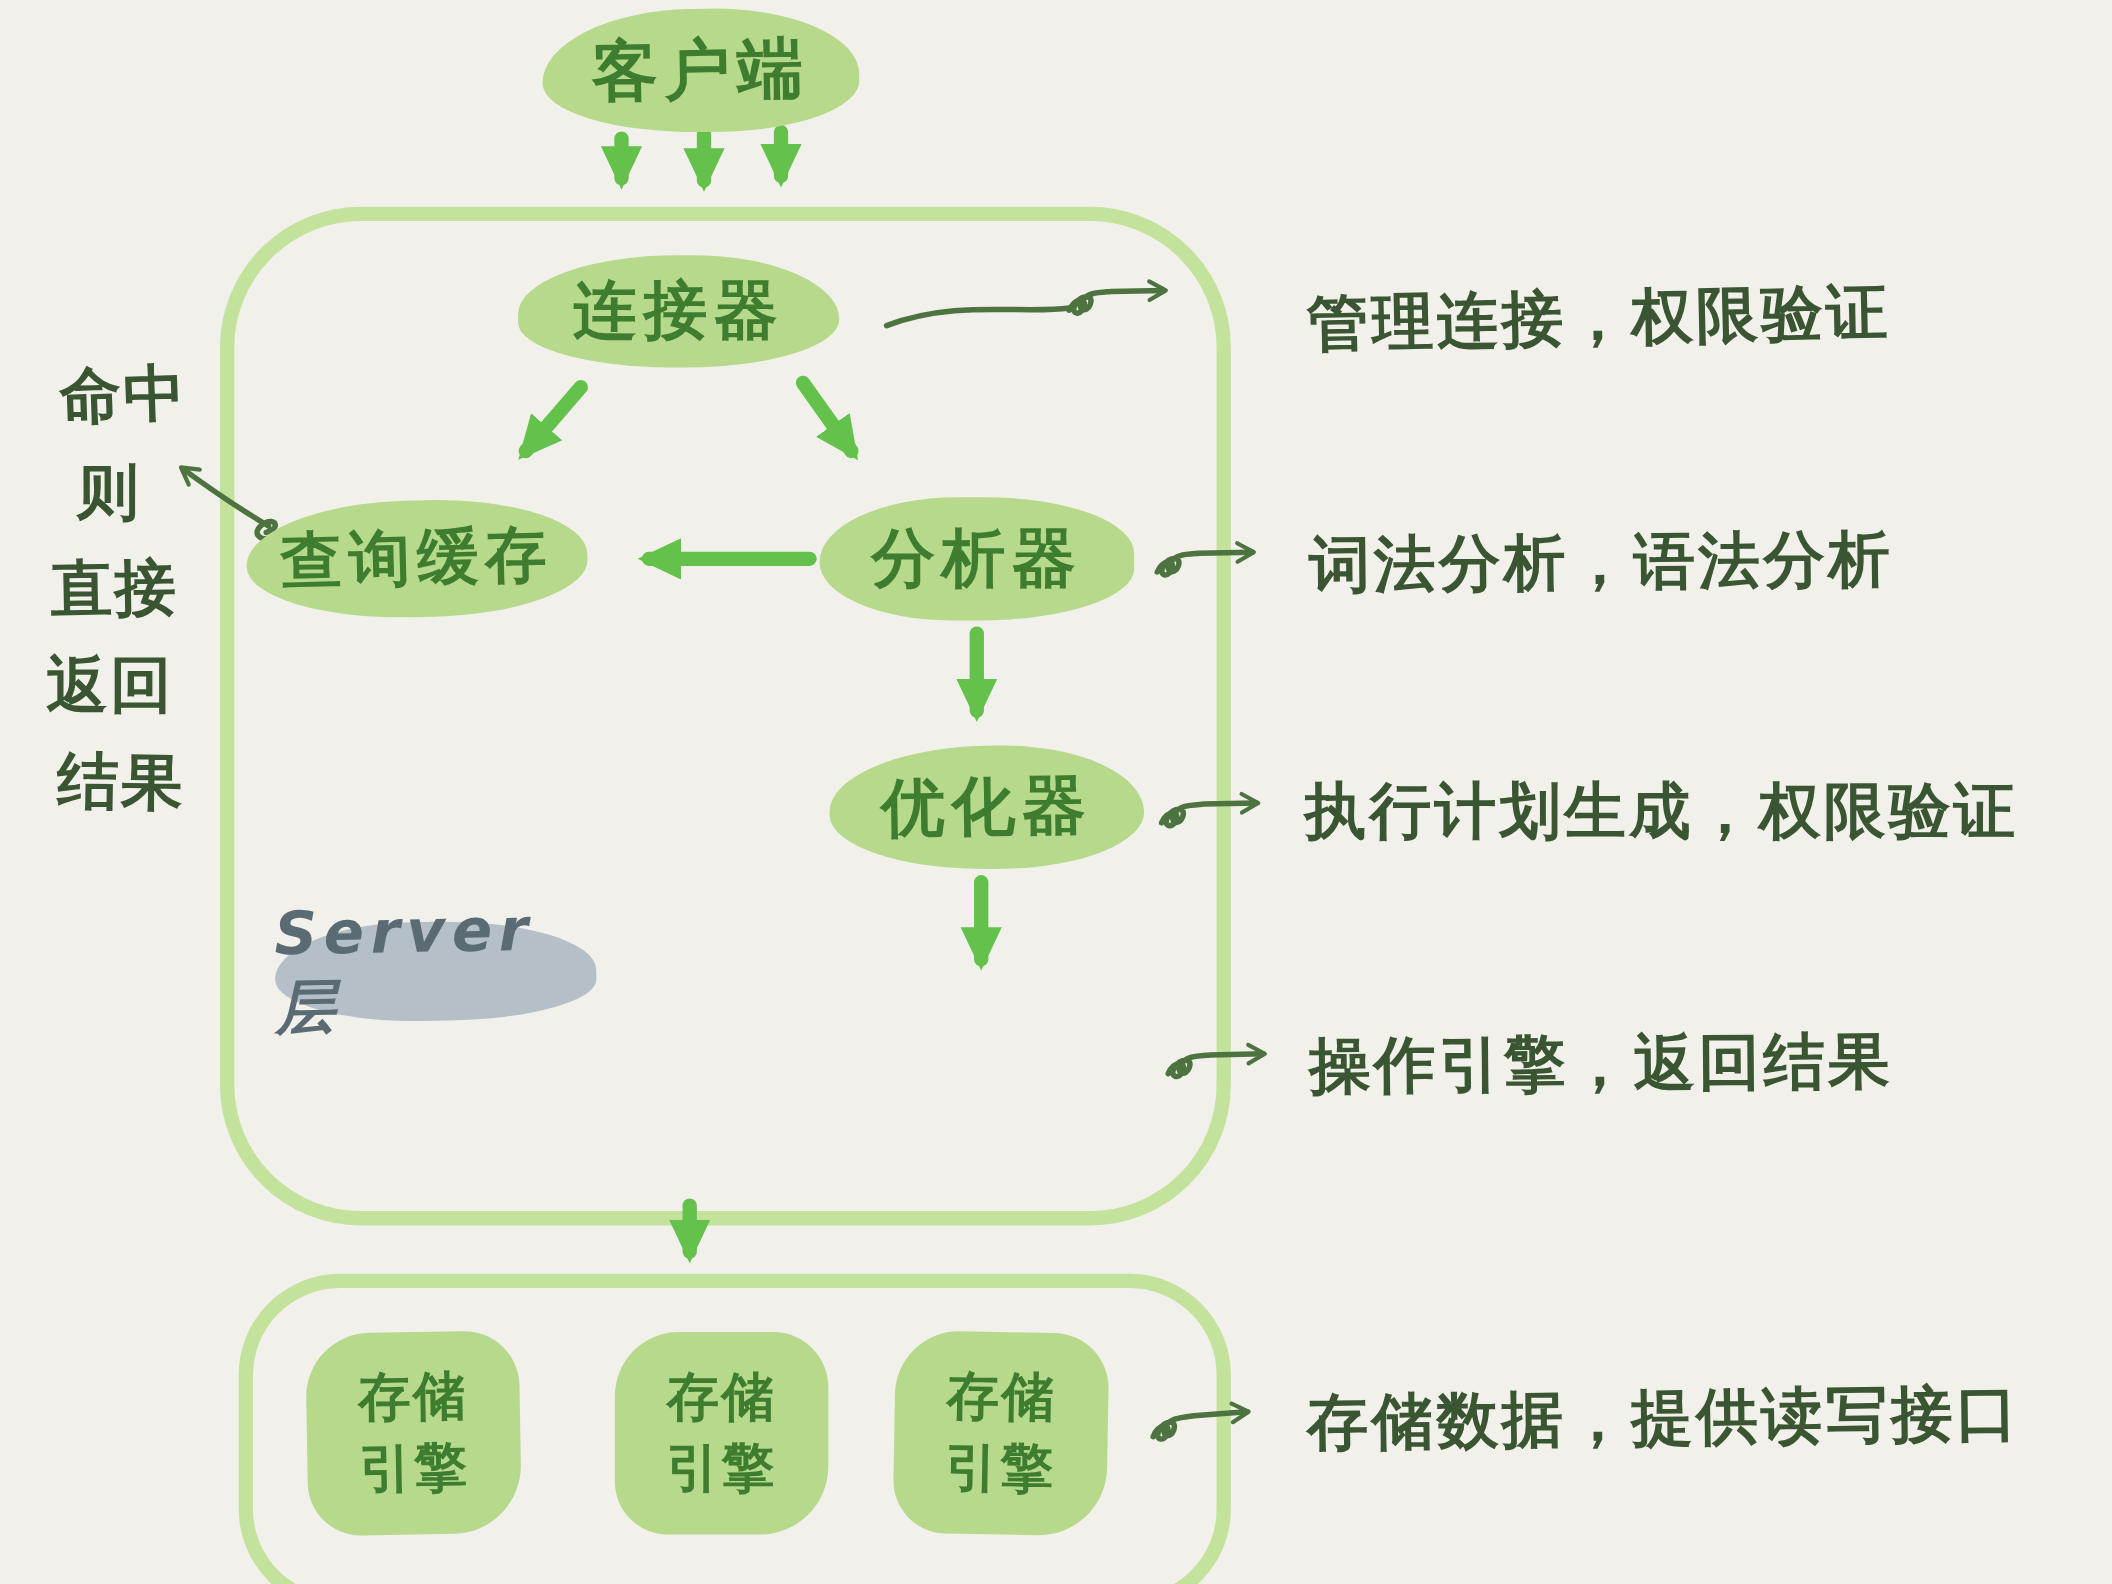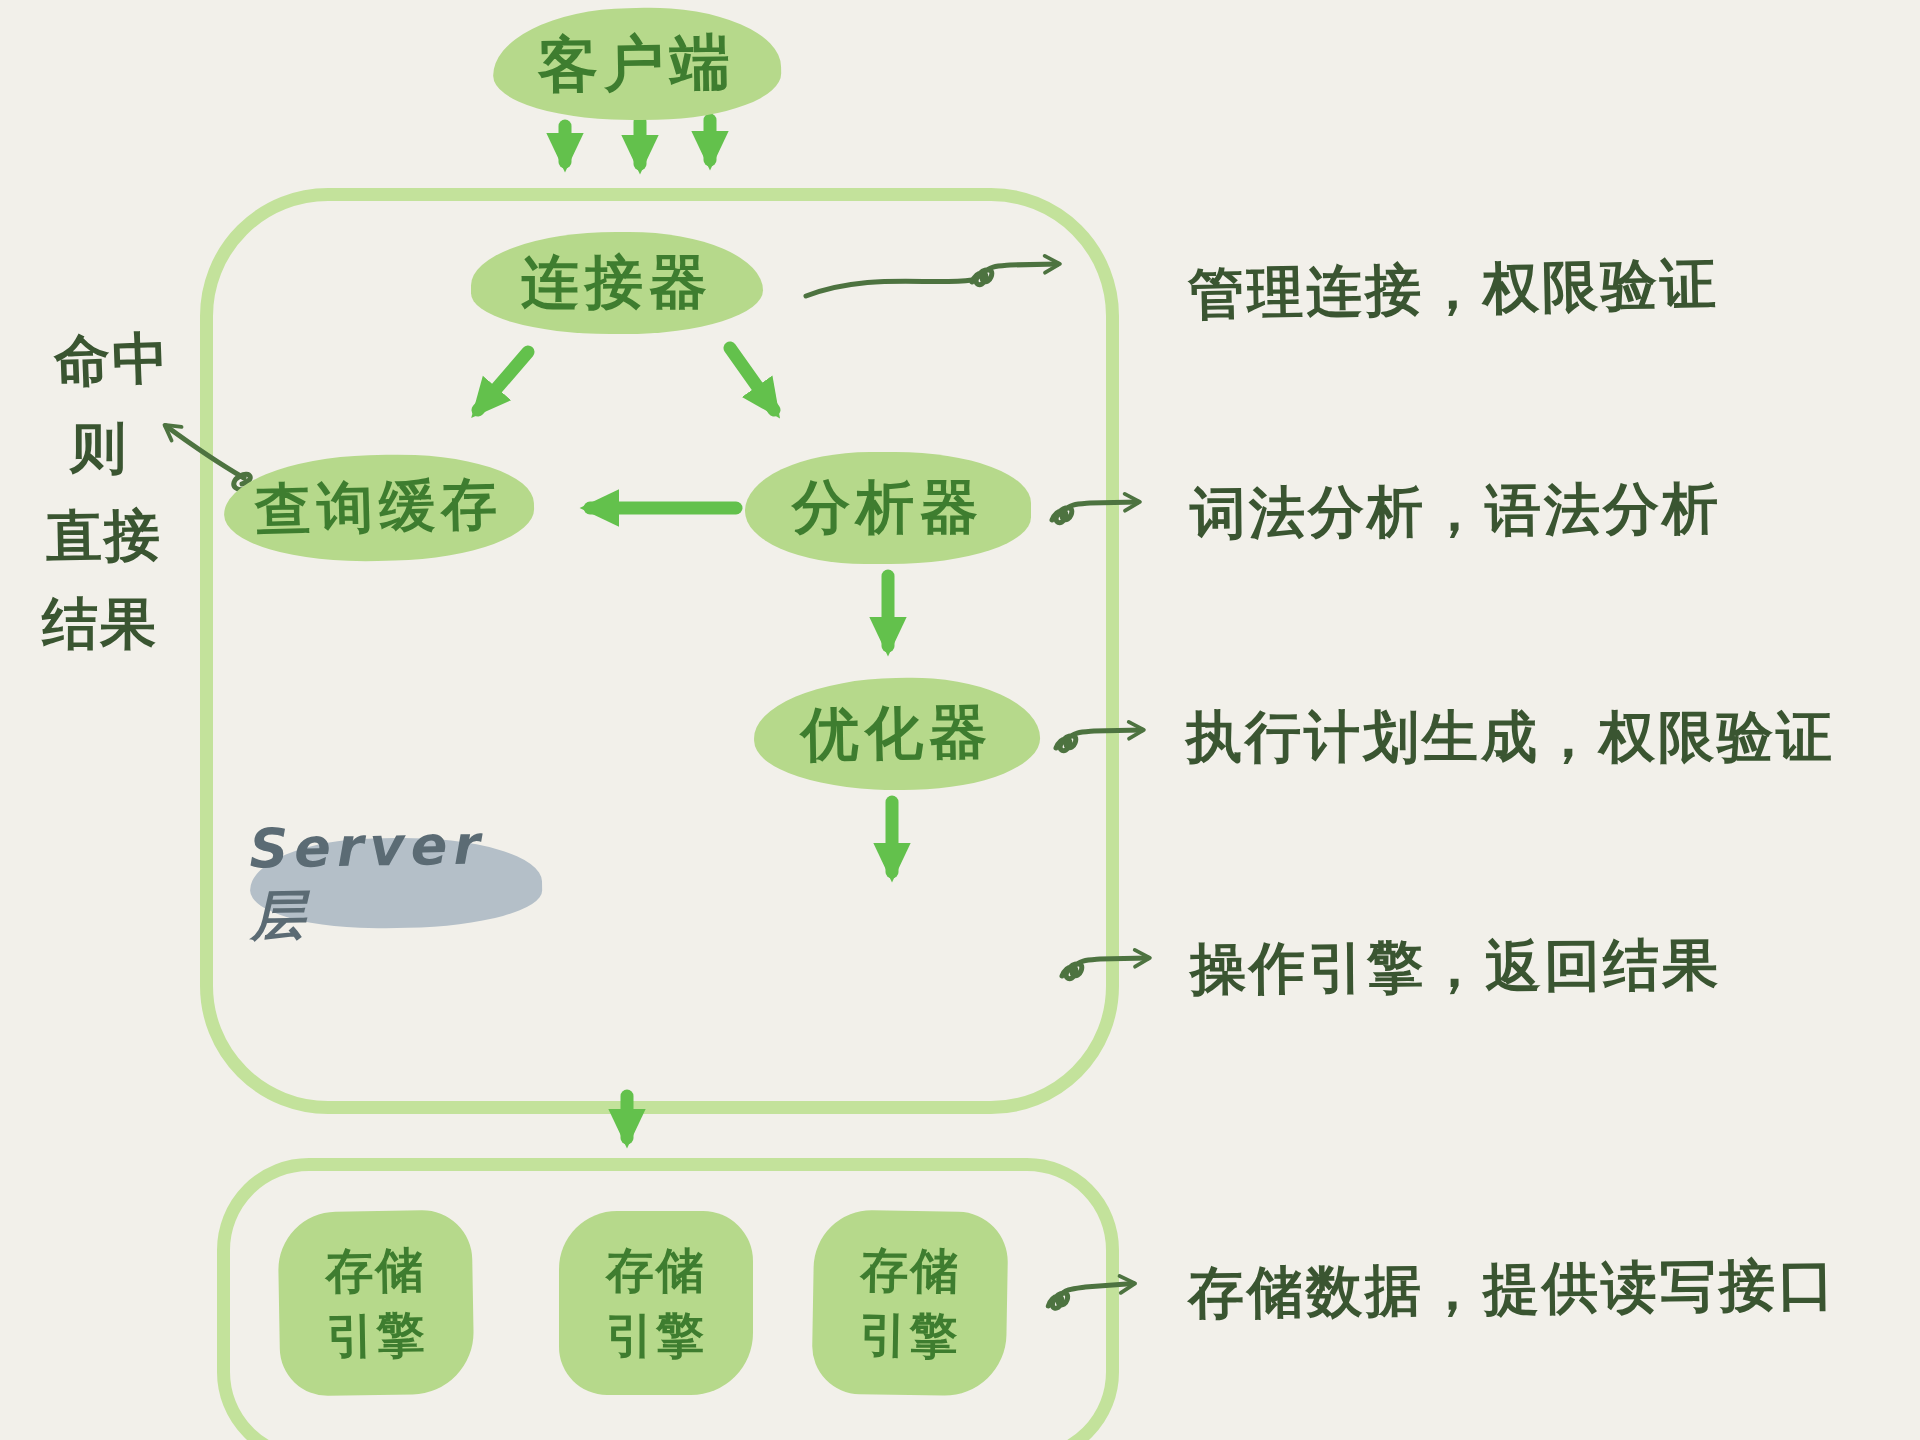--- a/index.html
+++ b/index.html
@@ -161,16 +161,17 @@
   <div class="note note1">管理连接，权限验证</div>
   <div class="note note2">词法分析，语法分析</div>
   <div class="note note3">执行计划生成，权限验证</div>
   <div class="note note4">操作引擎，返回结果</div>
   <div class="note note5">存储数据，提供读写接口</div>
 
   <div class="cache-hit">
     <div class="ln">命中</div>
     <div class="ln">则</div>
     <div class="ln">直接</div>
+    <div class="ln">返回</div>
     <div class="ln">结果</div>
   </div>
 
 </div>
 
 </body></html>

